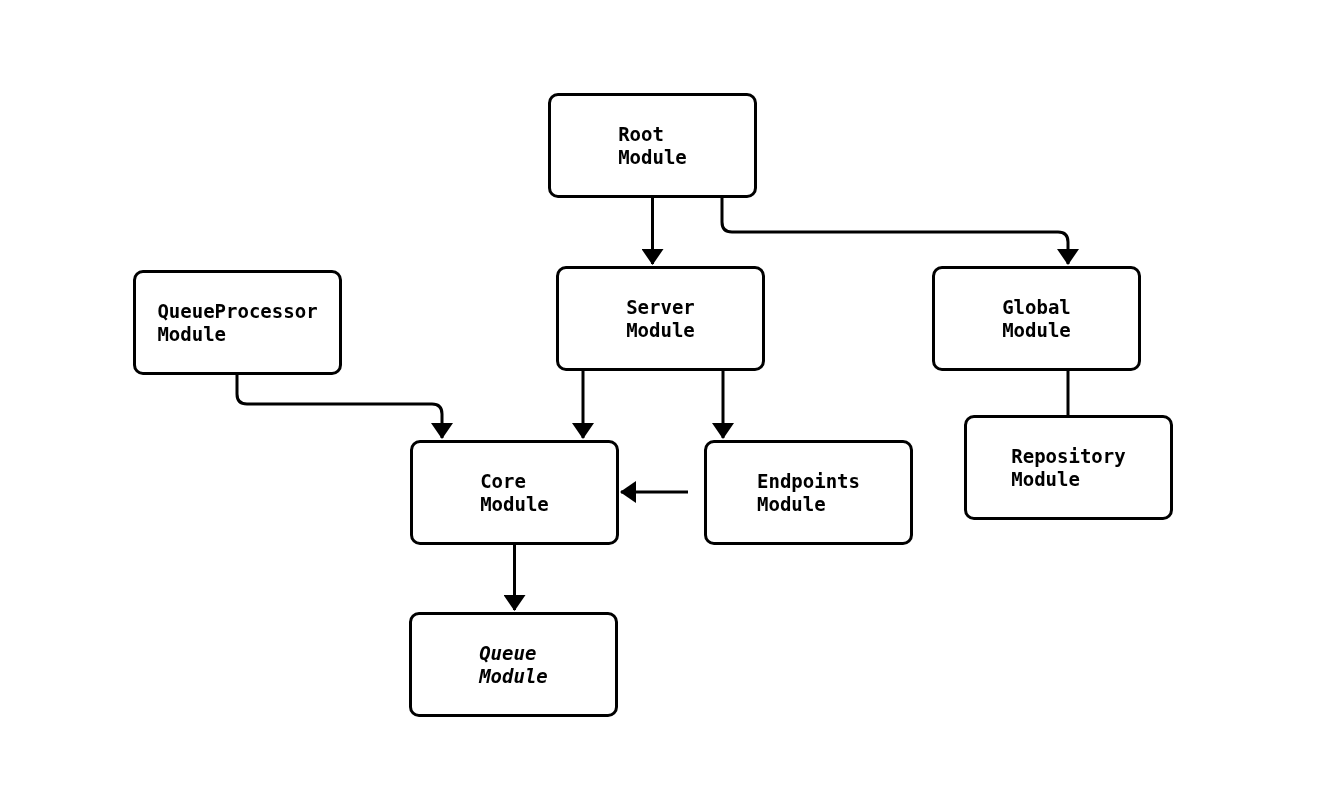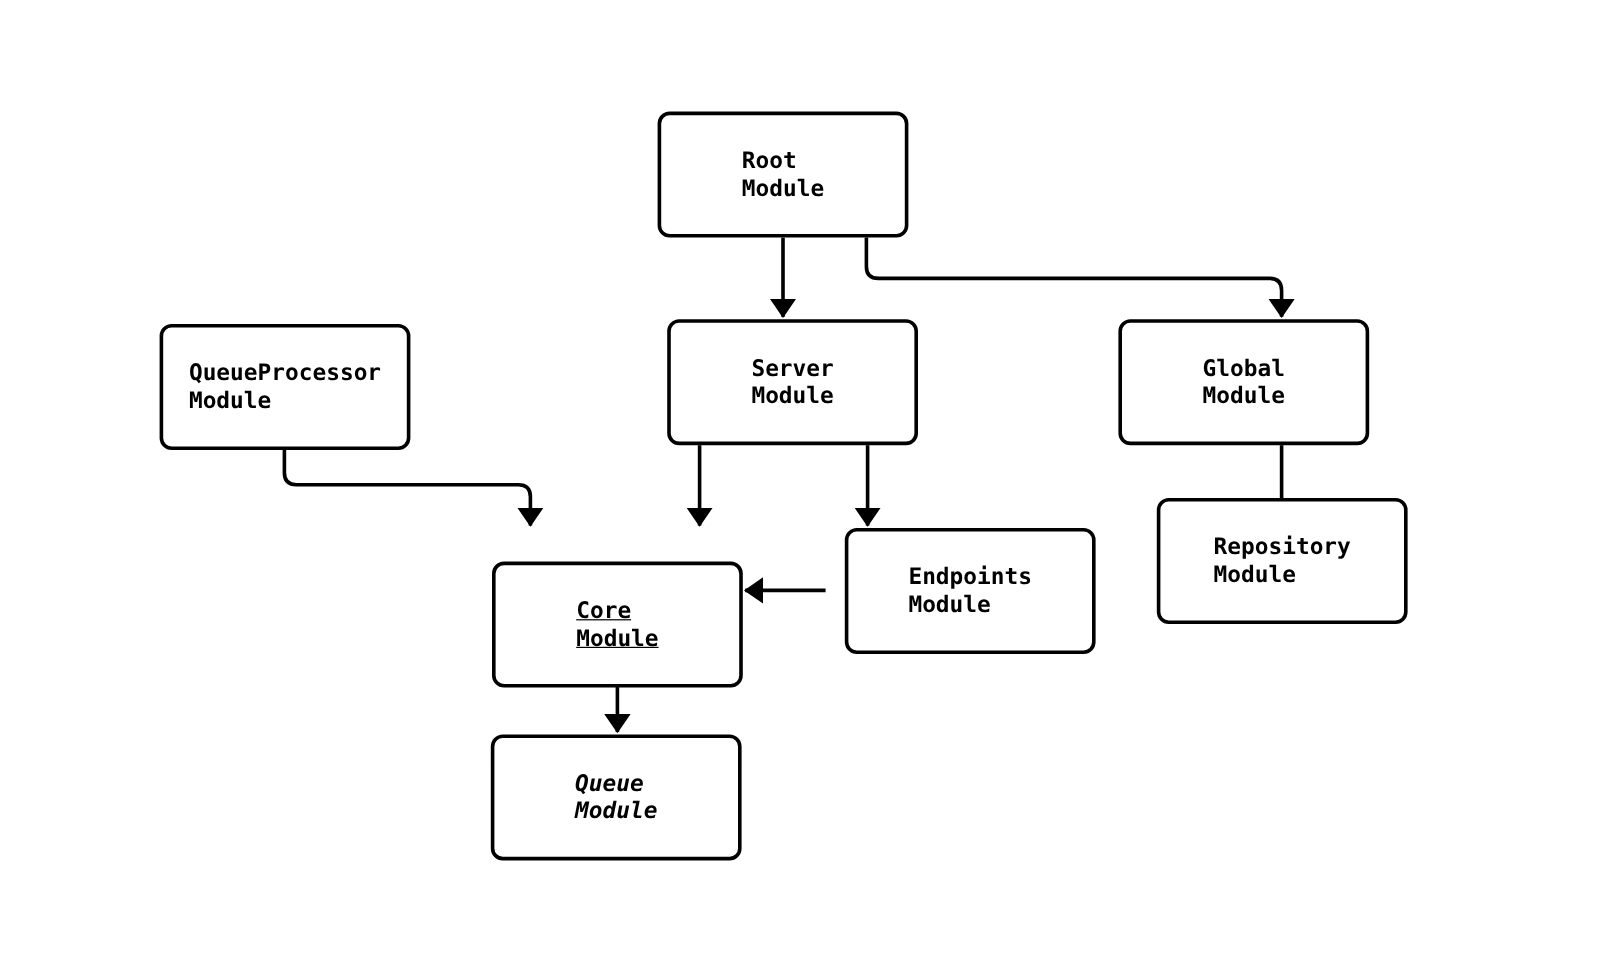--- a/index.html
+++ b/index.html
@@ -83,21 +83,21 @@
   <div class="node" style="left:556px; top:266px;">
     <div class="label">Server
 Module</div>
   </div>
 
   <div class="node" style="left:932px; top:266px;">
     <div class="label">Global
 Module</div>
   </div>
 
-  <div class="node" style="left:410px; top:468px;text-decoration:underline;">
+  <div class="node" style="left:410px; top:440px;">
     <div class="label">Core
 Module</div>
   </div>
 
   <div class="node" style="left:704px; top:440px;">
     <div class="label">Endpoints
 Module</div>
   </div>
 
   <div class="node" style="left:964px; top:415px;">

